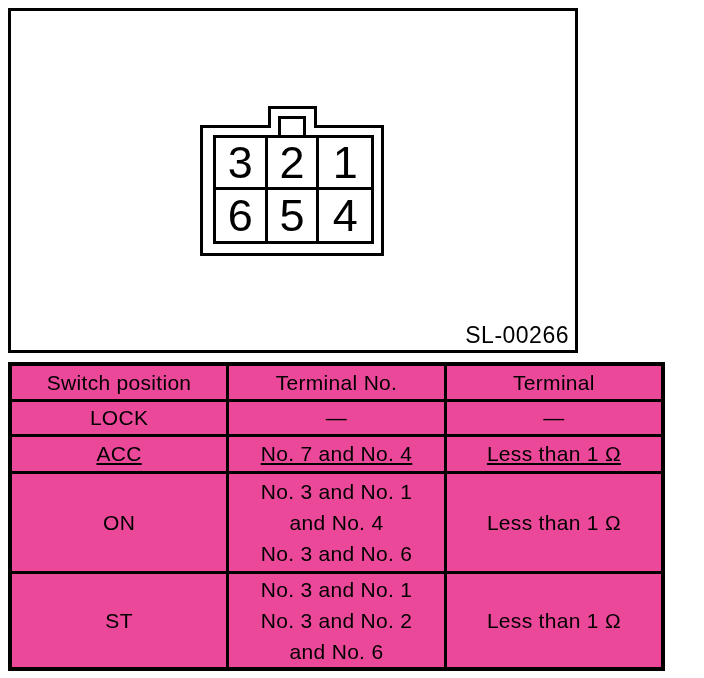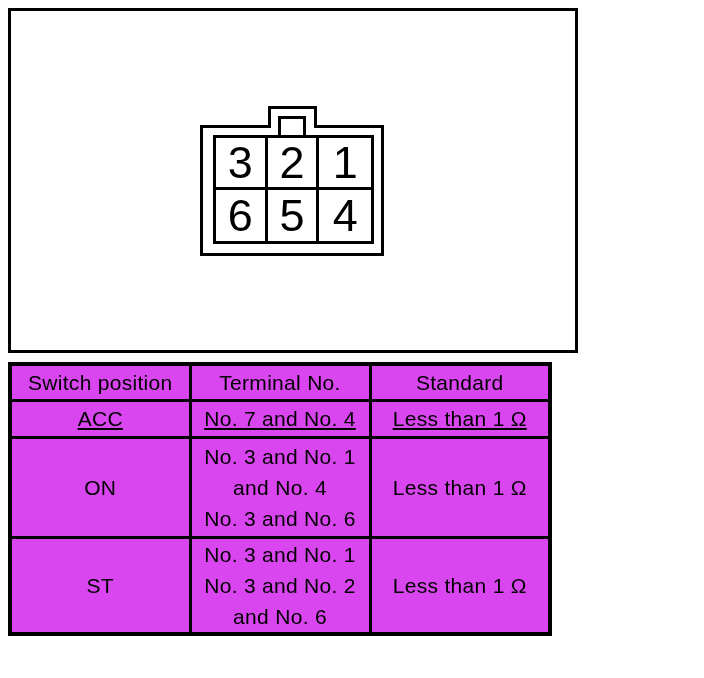--- a/index.html
+++ b/index.html
@@ -93,24 +93,24 @@
     bottom: 1px;
     font-size: 23px;
     letter-spacing: 0.5px;
   }
 
   
   .spec-table {
     position: absolute;
     left: 8px;
     top: 362px;
-    width: 544px;
+    width: 657px;
     border-collapse: collapse;
     table-layout: fixed;
-    background: #d946ef;
+    background: #ec4899;
     border: 4px solid #000;
   }
   .spec-table th,
   .spec-table td {
     border: 3px solid #000;
     text-align: center;
     vertical-align: middle;
     font-size: 21px;
     font-weight: normal;
     letter-spacing: 0.3px;
@@ -132,31 +132,37 @@
   <div class="connector-tab-outer"></div>
   <div class="connector-tab-inner"></div>
   <div class="terminal-grid">
     <div class="terminal-cell">3</div>
     <div class="terminal-cell">2</div>
     <div class="terminal-cell">1</div>
     <div class="terminal-cell">6</div>
     <div class="terminal-cell">5</div>
     <div class="terminal-cell">4</div>
   </div>
+  <div class="figure-id">SL-00266</div>
 </div>
 
 <table class="spec-table">
   <thead>
     <tr class="row-header">
       <th>Switch position</th>
       <th>Terminal No.</th>
-      <th>Standard</th>
+      <th>Terminal</th>
     </tr>
   </thead>
   <tbody>
+    <tr class="row-lock">
+      <td>LOCK</td>
+      <td>—</td>
+      <td>—</td>
+    </tr>
     <tr class="row-acc">
       <td>ACC</td>
       <td>No. 7 and No. 4</td>
       <td>Less than 1 Ω</td>
     </tr>
     <tr class="row-on">
       <td>ON</td>
       <td>No. 3 and No. 1
 and No. 4
 No. 3 and No. 6</td>

